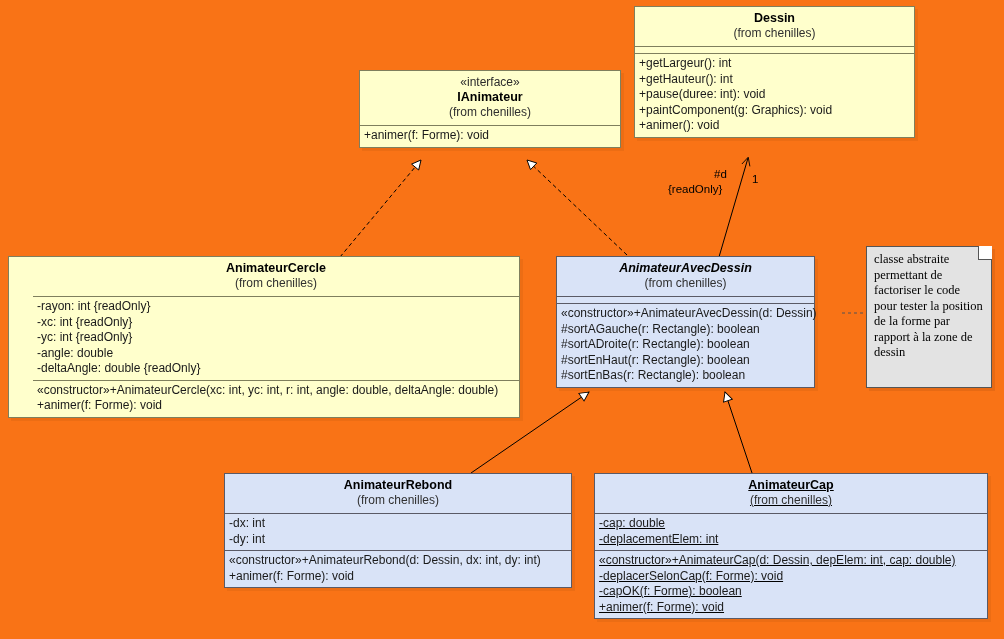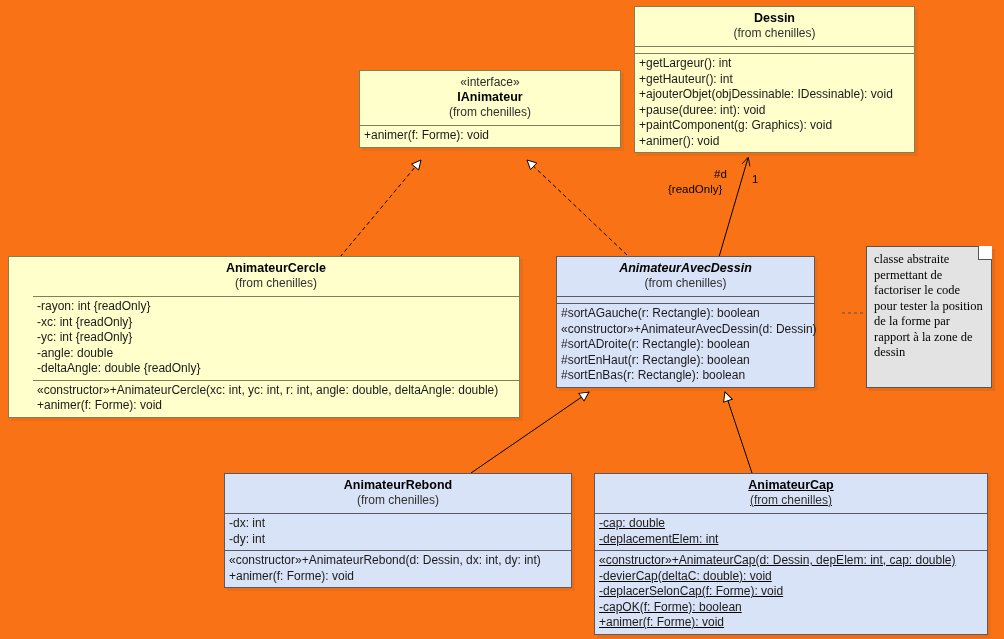--- a/index.html
+++ b/index.html
@@ -164,21 +164,20 @@
     <div class="hdr">
       <span class="cname">Dessin</span>
       <span class="pkg">(from chenilles)</span>
     </div>
     <div class="sep"></div>
     <div class="compartment empty"></div>
     <div class="sep"></div>
     <div class="compartment">
       <div class="member">+getLargeur(): int</div>
       <div class="member">+getHauteur(): int</div>
-      <div class="member">+ajouterObjet(objDessinable: IDessinable): void</div>
       <div class="member">+pause(duree: int): void</div>
       <div class="member">+paintComponent(g: Graphics): void</div>
       <div class="member">+animer(): void</div>
     </div>
   </div>
 
   <div class="uml-class yellow" style="left:359px; top:70px; width:262px;">
     <div class="hdr">
       <span class="stereo">«interface»</span>
       <span class="cname">IAnimateur</span>
@@ -212,22 +211,22 @@
 
   <div class="uml-class blue" style="left:556px; top:256px; width:259px;">
     <div class="hdr">
       <span class="cname abstract">AnimateurAvecDessin</span>
       <span class="pkg">(from chenilles)</span>
     </div>
     <div class="sep"></div>
     <div class="compartment empty"></div>
     <div class="sep"></div>
     <div class="compartment">
+      <div class="member">«constructor»+AnimateurAvecDessin(d: Dessin)</div>
       <div class="member">#sortAGauche(r: Rectangle): boolean</div>
-      <div class="member">«constructor»+AnimateurAvecDessin(d: Dessin)</div>
       <div class="member">#sortADroite(r: Rectangle): boolean</div>
       <div class="member">#sortEnHaut(r: Rectangle): boolean</div>
       <div class="member">#sortEnBas(r: Rectangle): boolean</div>
     </div>
   </div>
 
   <div class="uml-note" style="left:866px; top:246px; width:126px; height:142px;">
     <div class="fold"></div>
     <div class="note-text">classe abstraite permettant de factoriser le code pour tester la position de la forme par rapport à la zone de dessin</div>
   </div>
@@ -255,21 +254,20 @@
       <span class="pkg">(from chenilles)</span>
     </div>
     <div class="sep"></div>
     <div class="compartment">
       <div class="member">-cap: double</div>
       <div class="member">-deplacementElem: int</div>
     </div>
     <div class="sep"></div>
     <div class="compartment">
       <div class="member">«constructor»+AnimateurCap(d: Dessin, depElem: int, cap: double)</div>
-      <div class="member">-devierCap(deltaC: double): void</div>
       <div class="member">-deplacerSelonCap(f: Forme): void</div>
       <div class="member">-capOK(f: Forme): boolean</div>
       <div class="member">+animer(f: Forme): void</div>
     </div>
   </div>
 
   <div class="edge-label" style="left:714px; top:167px;">#d</div>
   <div class="edge-label" style="left:668px; top:182px;">{readOnly}</div>
   <div class="edge-label" style="left:752px; top:172px;">1</div>
 

